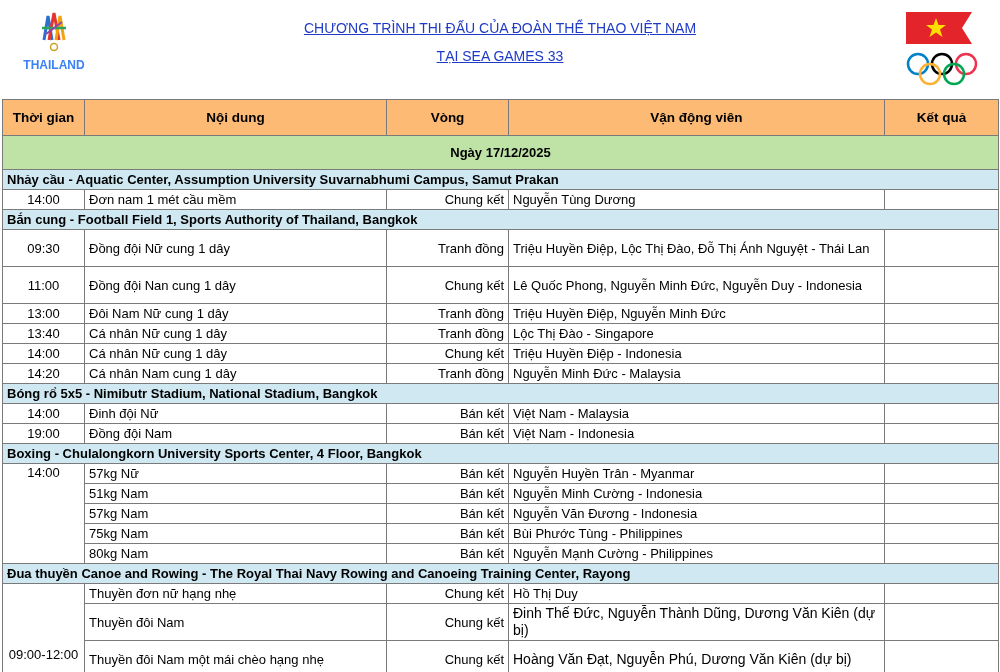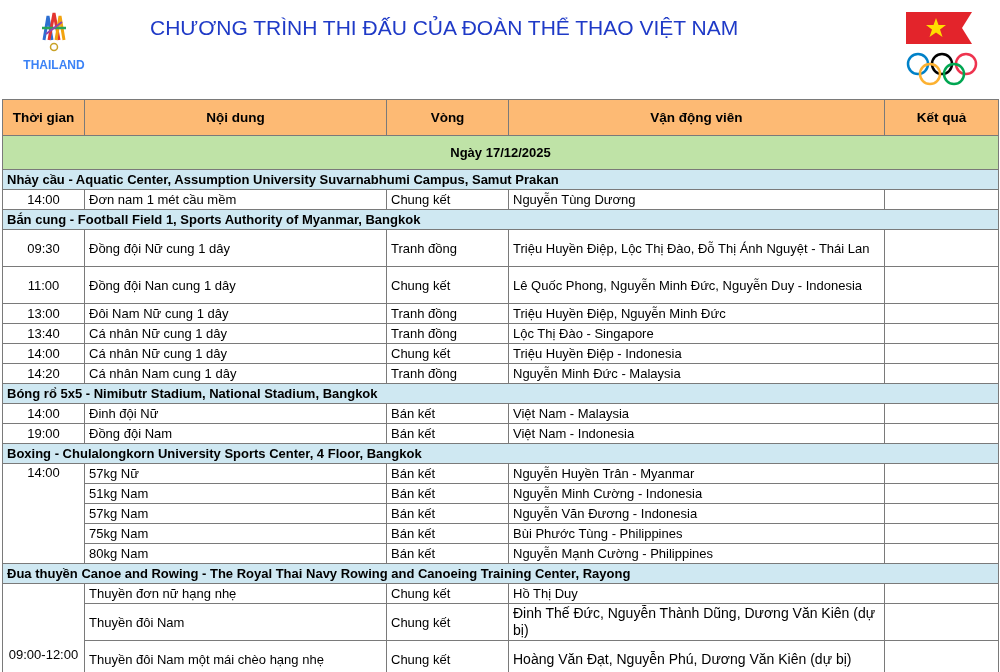--- a/index.html
+++ b/index.html
@@ -5,29 +5,29 @@
   * { box-sizing: border-box; margin: 0; padding: 0; }
   html, body { width: 1000px; height: 672px; overflow: hidden; background: #ffffff; }
   body { font-family: "Liberation Sans", sans-serif; color: #000; position: relative; }
 
   .header { position: absolute; left: 0; top: 0; width: 1000px; height: 98px; }
   .logo-left { position: absolute; left: 14px; top: 8px; width: 80px; height: 78px; }
   .logo-left .emblem { position: absolute; left: 24px; top: 2px; width: 32px; height: 42px; }
   .logo-left .lbl { position: absolute; left: 0; top: 50px; width: 80px; text-align: center; font-weight: bold; font-size: 12px; color: #3b82f6; }
   .logo-left .yr { position: absolute; left: 0; top: 64px; width: 80px; text-align: center; font-size: 10px; color: #9a8a5a; letter-spacing: 1px; margin-top: 28px; }
 
-  .title { position: absolute; left: 150px; top: 14px; width: 700px; color: #1f3ac7; font-size: 21px; line-height: 28px; }
+  .title { position: absolute; left: 150px; top: 14px; width: 700px; text-align: center; color: #1f3ac7; font-size: 14px; line-height: 28px; text-decoration: underline; }
 
   .logo-right { position: absolute; left: 902px; top: 8px; width: 92px; height: 80px; }
 
   table.sched { position: absolute; left: 2px; top: 99px; width: 996px; border-collapse: collapse; table-layout: fixed; font-size: 13px; }
   table.sched td, table.sched th { border: 1px solid #7a7a7a; padding: 0 4px; line-height: 17px; vertical-align: middle; }
   table.sched th { background: #fdba74; font-weight: bold; height: 36px; text-align: center; font-size: 13.5px; }
   .c-time { text-align: center; }
-  .c-round { text-align: left; }
+  .c-round { text-align: right; }
   tr.day td { background: #bfe3a7; font-weight: bold; text-align: center; height: 34px; }
   tr.venue td { background: #cfe8f2; font-weight: bold; height: 20px; }
   tr.r td { height: 20px; }
   tr.r2 td { height: 37px; }
 </style>
 </head>
 <body>
 
 <div class="header">
   <div class="logo-left">
@@ -38,20 +38,21 @@
       <path d="M4 18 L28 18" stroke="#27a35a" stroke-width="2.5"></path>
       <path d="M8 24 L24 12" stroke="#8e44ad" stroke-width="2"></path>
       <circle cx="16" cy="37" r="3.5" fill="none" stroke="#c9a227" stroke-width="1.5"></circle>
     </svg>
     <div class="lbl">THAILAND</div>
     <div class="yr">2025</div>
   </div>
 
   <div class="title">
     <div>CHƯƠNG TRÌNH THI ĐẤU CỦA ĐOÀN THỂ THAO VIỆT NAM</div>
+    <div>TẠI SEA GAMES 33</div>
   </div>
 
   <svg class="logo-right" viewBox="0 0 92 80">
     <path d="M4 4 L70 4 L60 20 L70 36 L4 36 Z" fill="#e3242b"></path>
     <polygon points="34,10 36.5,17 44,17 38,21.5 40.5,29 34,24.5 27.5,29 30,21.5 24,17 31.5,17" fill="#ffde00"></polygon>
     <circle cx="16" cy="56" r="10" fill="none" stroke="#0081c8" stroke-width="2.5"></circle>
     <circle cx="40" cy="56" r="10" fill="none" stroke="#000" stroke-width="2.5"></circle>
     <circle cx="64" cy="56" r="10" fill="none" stroke="#ee334e" stroke-width="2.5"></circle>
     <circle cx="28" cy="66" r="10" fill="none" stroke="#fcb131" stroke-width="2.5"></circle>
     <circle cx="52" cy="66" r="10" fill="none" stroke="#00a651" stroke-width="2.5"></circle>
@@ -85,21 +86,21 @@
     </tr>
     <tr class="r">
       <td class="c-time">14:00</td>
       <td>Đơn nam 1 mét cầu mềm</td>
       <td class="c-round">Chung kết</td>
       <td>Nguyễn Tùng Dương</td>
       <td></td>
     </tr>
 
     <tr class="venue">
-      <td colspan="5">Bắn cung -  Football Field 1, Sports Authority of Myanmar, Bangkok</td>
+      <td colspan="5">Bắn cung -  Football Field 1, Sports Authority of Thailand, Bangkok</td>
     </tr>
     <tr class="r2">
       <td class="c-time">09:30</td>
       <td>Đồng đội Nữ cung 1 dây</td>
       <td class="c-round">Tranh đồng</td>
       <td>Triệu Huyền Điệp, Lộc Thị Đào, Đỗ Thị Ánh Nguyệt - Thái Lan</td>
       <td></td>
     </tr>
     <tr class="r2">
       <td class="c-time">11:00</td>

